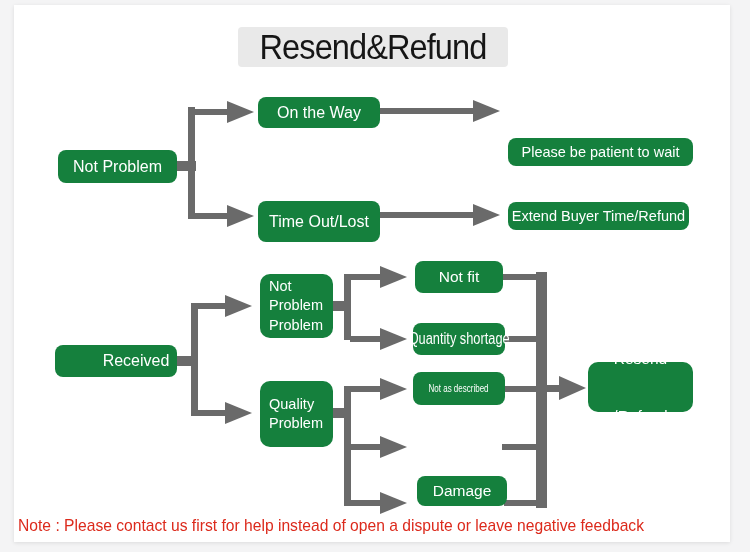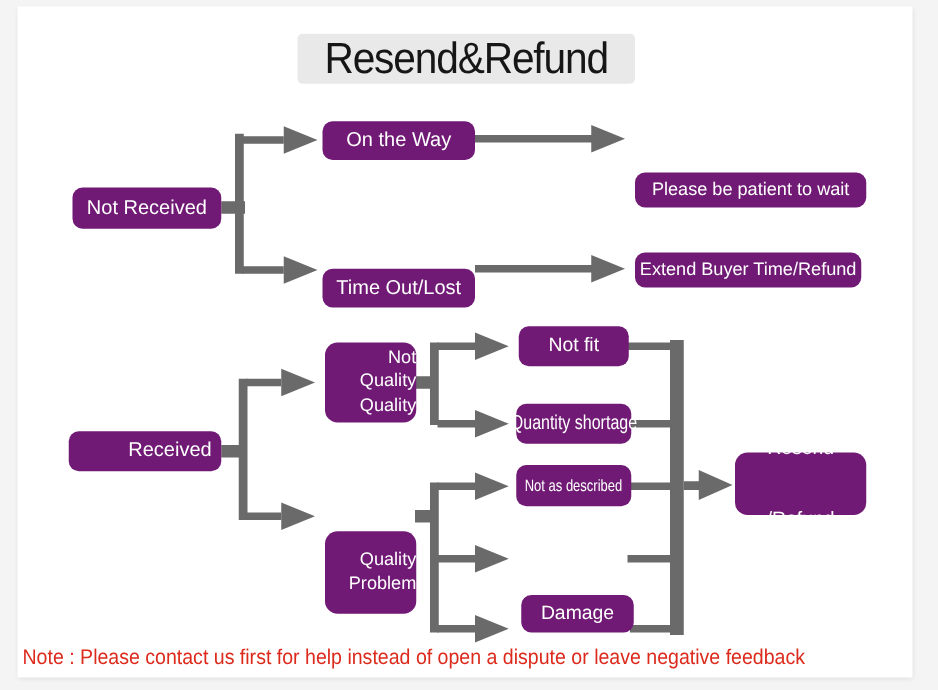--- a/index.html
+++ b/index.html
@@ -1,36 +1,36 @@
 <!DOCTYPE html>
 <html><head>
 <meta charset="utf-8">
 <style>
   html,body{margin:0;padding:0;}
   body{font-family:"Liberation Sans", sans-serif; background:#e9e9ea;}
-  #canvas{position:relative; width:750px; height:552px; background:#f4f4f5; overflow:hidden;text-align:right;}
+  #canvas{position:relative; width:750px; height:552px; background:#f4f4f5; overflow:hidden;}
   #sheet{position:absolute; left:14px; top:5px; width:716px; height:537px; background:#ffffff; box-shadow:0 1px 4px rgba(0,0,0,0.10);}
 
   
   #title{position:absolute; left:238px; top:27px; width:270px; height:40px; background:#e9e9e9; border-radius:4px; display:flex; align-items:center; justify-content:center; color:#161616;}
   #title span{font-size:35px; font-weight:400; letter-spacing:-1px; transform:scaleX(0.93); white-space:nowrap;}
 
   
-  .node{position:absolute; background:#701a75; color:#ffffff; display:flex; align-items:center; justify-content:center; border-radius:8px; font-size:16px; white-space:nowrap; box-sizing:border-box;}
+  .node{position:absolute; background:#15803d; color:#ffffff; display:flex; align-items:center; justify-content:center; border-radius:8px; font-size:16px; white-space:nowrap; box-sizing:border-box;}
   #n-not-received{left:58px; top:150px; width:119px; height:33px;}
   #n-on-the-way{left:258px; top:97px; width:122px; height:31px;}
-  #n-time-out{left:258px; top:215px; width:122px; height:31px;}
+  #n-time-out{left:258px; top:201px; width:122px; height:41px;}
   #n-wait{left:508px; top:98px; width:185px; height:28px; font-size:14.5px;margin-top:40px;}
   #n-extend{left:508px; top:202px; width:181px; height:28px; font-size:14.5px;}
   #n-received{left:55px; top:345px; width:122px; height:32px;padding-left:40px;}
   #n-nqp{left:260px; top:274px; width:73px; height:64px; font-size:14.5px; border-radius:10px; justify-content:flex-start; padding-left:9px; white-space:normal; line-height:1.32;}
-  #n-qp{left:260px; top:381px; width:73px; height:66px; font-size:14.5px; border-radius:10px; justify-content:flex-start; padding-left:9px; white-space:normal; line-height:1.32;margin-top:44px;}
+  #n-qp{left:260px; top:381px; width:73px; height:66px; font-size:14.5px; border-radius:10px; justify-content:flex-start; padding-left:9px; white-space:normal; line-height:1.32;}
   #n-not-fit{left:415px; top:261px; width:88px; height:32px; font-size:15.5px;}
   #n-qs{left:413px; top:323px; width:92px; height:32px; font-size:16px;}
-  #n-nad{left:413px; top:372px; width:92px; height:33px; font-size:13px;}
+  #n-nad{left:413px; top:372px; width:92px; height:33px; font-size:10px;}
   #n-qd{left:413px; top:431px; width:92px; height:32px; font-size:14.5px;}
   #n-damage{left:417px; top:476px; width:90px; height:30px; font-size:15.5px;}
   #n-rr{left:588px; top:362px; width:105px; height:50px; font-size:15.5px; border-radius:10px; flex-direction:column; line-height:1.25;gap:38px;}
   .cond80{display:inline-block; transform:scaleX(0.80);}
   .cond88{display:inline-block; transform:scaleX(0.88);}
 
   
   .line{position:absolute; background:#6a6a6a;}
   .ah{position:absolute; width:0; height:0; border-top:11px solid transparent; border-bottom:11px solid transparent; border-left:27px solid #6a6a6a;}
   .ah-big{border-top-width:12px; border-bottom-width:12px;}
@@ -133,39 +133,39 @@
   <div class="line" id="col-seg1"></div>
   <div class="line" id="col-seg2"></div>
   <div class="line" id="col-seg3"></div>
   <div class="line" id="col-seg4"></div>
   <div class="line" id="col-seg5"></div>
   <div class="line" id="col-vline"></div>
   <div class="line" id="final-line"></div>
   <div class="ah ah-big" id="final-head"></div>
 
   <div class="node" id="n-not-received">
-    <span>Not Received</span>
+    <span>Not Problem</span>
   </div>
   <div class="node" id="n-on-the-way">
     <span>On the Way</span>
   </div>
   <div class="node" id="n-time-out">
     <span>Time Out/Lost</span>
   </div>
   <div class="node" id="n-wait">
     <span>Please be patient to wait</span>
   </div>
   <div class="node" id="n-extend">
     <span>Extend Buyer Time/Refund</span>
   </div>
   <div class="node" id="n-received">
     <span>Received</span>
   </div>
   <div class="node" id="n-nqp">
-    <span>Not Quality Quality</span>
+    <span>Not Problem Problem</span>
   </div>
   <div class="node" id="n-qp">
     <span>Quality Problem</span>
   </div>
   <div class="node" id="n-not-fit">
     <span>Not fit</span>
   </div>
   <div class="node" id="n-qs">
     <span class="cond80">Quantity shortage</span>
   </div>

